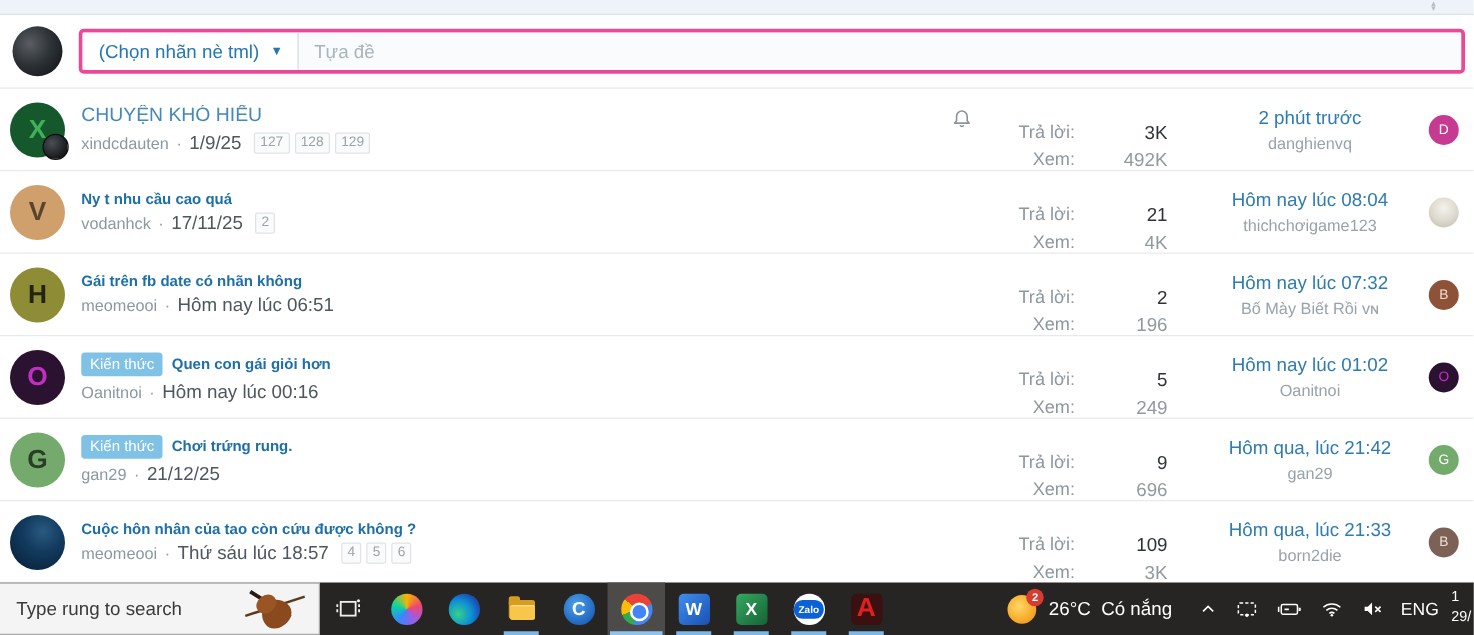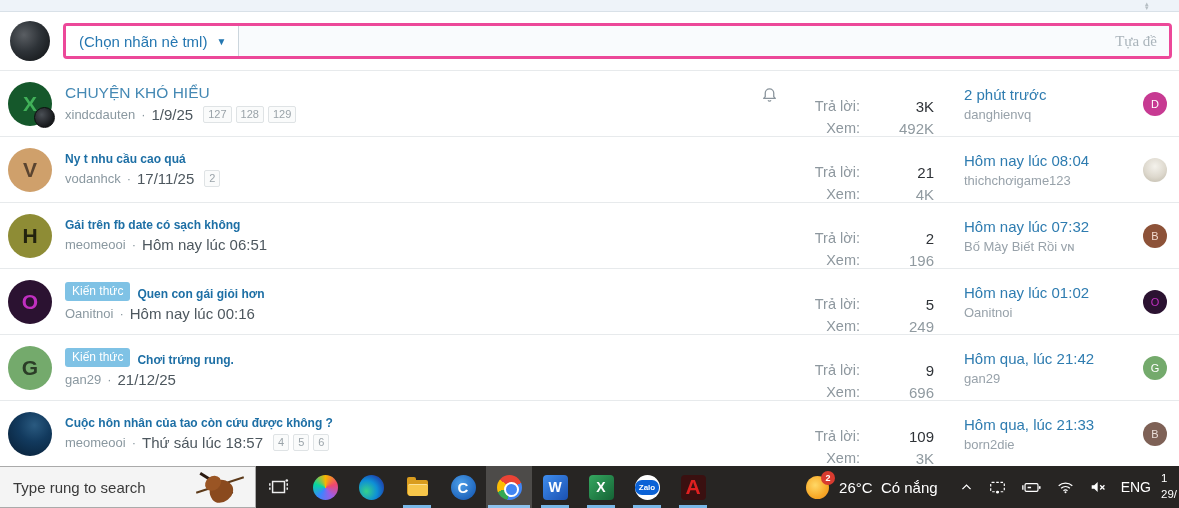--- a/index.html
+++ b/index.html
@@ -13,50 +13,50 @@
 
   
   .filter-bar { height:58px; background:#fff; display:flex; align-items:center; padding:0 7px 0 10px; }
   .user-avatar { width:40px; height:40px; border-radius:50%; flex:0 0 auto;
     background:radial-gradient(circle at 35% 35%, #5a5e63 0%, #2e3338 45%, #0d0f11 100%); margin-right:13px; }
   .filter-ctl { flex:1; display:flex; height:36px; border:3px solid #ec4899; border-radius:4px; overflow:hidden; background:#fff; }
   .label-select { display:flex; align-items:center; gap:9px; padding:0 12px 0 13px;
     border-right:1px solid #ccd6dd; color:#2577b1; font-size:15px; cursor:pointer; background:#fff; white-space:nowrap; }
   .label-select .caret { font-size:10px; color:#2577b1; }
   .title-input { flex:1; border:0; outline:none; background:#f9fbfd; padding:0 12px; font-size:15px; color:#c2410c;
-    font-family:Liberation Serif, serif;text-align:right; }
+    font-family:Liberation Sans, sans-serif; }
   .title-input::placeholder { color:#aab4bb; }
 
   
   .thread-list { background:#fff; }
   .thread-row { height:66px; display:flex; align-items:center; padding:0 12px 0 8px; border-top:1px solid #e7eaec; background:#fff; }
   .avatar-main { width:44px; height:44px; border-radius:50%; flex:0 0 auto; margin-right:13px;
     display:flex; align-items:center; justify-content:center; font-size:21px; font-weight:bold; position:relative; }
   .avatar-main.photo-night { background:radial-gradient(circle at 60% 30%, #2a5a80 0%, #123a5e 40%, #071d33 100%); }
   .avatar-main.has-overlay::after { content:""; position:absolute; right:-3px; bottom:-2px; width:19px; height:19px;
     border-radius:50%; background:radial-gradient(circle at 35% 35%, #4a4f55 0%, #17191c 70%); border:1px solid #0c0d0e; }
   .thread-main { flex:1; min-width:0; }
-  .title-line { display:flex; align-items:flex-end; gap:7px; }
+  .title-line { display:flex; align-items:center; gap:7px; }
   .thread-badge { background:#7fc2e5; color:#fff; font-size:12px; padding:2px 7px 3px; border-radius:3px; white-space:nowrap; }
   .thread-title { color:#4589b4; font-size:15.5px; text-decoration:none; white-space:nowrap; overflow:hidden; text-overflow:ellipsis; }
   .thread-title.unread { font-weight:bold; color:#1d6fa5; font-size:12px; }
   .meta-line { margin-top:4px; display:flex; align-items:center; gap:6px; font-size:13px; color:#8a98a0; }
   .meta-date { color:#4d575e; font-size:15px; }
   .page-badges { display:flex; gap:4px; margin-left:4px; }
   .page-badge { font-size:11px; color:#9aa3a9; background:#fafbfb; border:1px solid #dfe3e5; border-radius:2px; padding:0 4px; line-height:15px; }
 
   .bell-cell { width:34px; flex:0 0 auto; align-self:flex-start; padding-top:15px; text-align:center; }
   .bell-cell.hidden-bell svg { visibility:hidden; }
 
   .stats { flex:0 0 auto; width:148px; display:grid; grid-template-columns:1fr 74px; row-gap:5px; align-items:center; margin-right:30px;margin-top:27px; }
   .stat-label { color:#8d979e; font-size:14.5px; text-align:right; }
   .stat-replies { color:#2f3338; font-size:15px; text-align:right; }
   .stat-views { color:#909aa0; font-size:15px; text-align:right; }
 
-  .lastcol { flex:0 0 auto; width:168px; text-align:left; }
+  .lastcol { flex:0 0 auto; width:168px; text-align:center; }
   .last-time { color:#2e7cb0; font-size:15px; white-space:nowrap; }
   .last-user { color:#98a2aa; font-size:13px; margin-top:4px; white-space:nowrap; }
   .last-avatar { width:24px; height:24px; border-radius:50%; flex:0 0 auto; margin-left:11px;
     display:flex; align-items:center; justify-content:center; font-size:11px; }
   .last-avatar.photo-light { background:radial-gradient(circle at 50% 35%, #f4f2ec 0%, #ddd8cd 55%, #bdb7a8 100%); }
 
   
   .taskbar { position:absolute; left:0; bottom:0; width:1179px; height:42px; background:#272523; display:flex; align-items:stretch; }
   .tb-search { width:256px; background:#f4f4f4; border:1px solid #aaa; border-left:0; display:flex; align-items:center;
     padding-left:13px; font-size:15px; color:#3a3a3a; position:relative; }
@@ -204,21 +204,21 @@
     </div>
   </div>
 
   <div class="thread-row">
     <div class="avatar-main" style="background: rgb(142, 140, 53); color: rgb(35, 35, 14);">
       <span>H</span>
     </div>
     <div class="thread-main">
       <div class="title-line">
 
-        <a class="thread-title unread" href="#">Gái trên fb date có sạch không</a>
+        <a class="thread-title unread" href="#">Gái trên fb date có nhãn không</a>
       </div>
       <div class="meta-line">
         <span>meomeooi</span>
         <span>·</span>
         <span class="meta-date">Hôm nay lúc 06:51</span>
         <span class="page-badges"></span>
       </div>
     </div>
     <div class="bell-cell hidden-bell">
       <svg width="17" height="17" viewBox="0 0 24 24" fill="none" stroke="#8a949c" stroke-width="1.8" stroke-linejoin="round">

